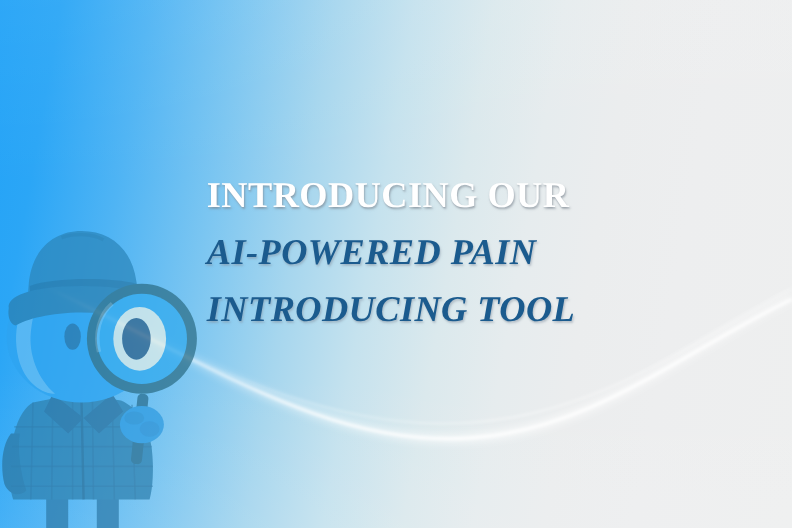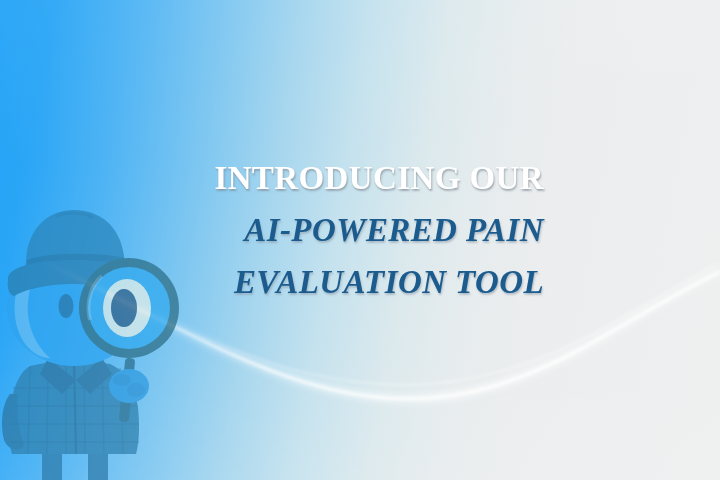--- a/index.html
+++ b/index.html
@@ -45,24 +45,24 @@
 
   .swoosh-layer {
     position: absolute;
     inset: 0;
     pointer-events: none;
   }
 
   
   .headline {
     position: absolute;
-    left: 204px;
+    left: 188px;
     top: 152px;
     width: 340px;
-    text-align: right;
+    text-align: left;
     line-height: 52px;
   }
   .headline .line {
     display: block;
     font-size: 33px;
     font-weight: bold;
     letter-spacing: 0.4px;
     white-space: nowrap;
   }
   .line-1 {
@@ -225,16 +225,16 @@
 
         <path d="M 106,78 C 94,88 90,106 94,122" fill="none" stroke="#ffffff" stroke-width="4" opacity="0.22"></path>
       </g>
 
     </g>
   </svg>
 
   <div class="headline">
     <span class="line line-1">INTRODUCING OUR</span>
     <span class="line line-2">AI-POWERED PAIN</span>
-    <span class="line line-3">EVALUATION TOOL</span>
+    <span class="line line-3">INTRODUCING TOOL</span>
   </div>
 
 </div>
 
 </body></html>

